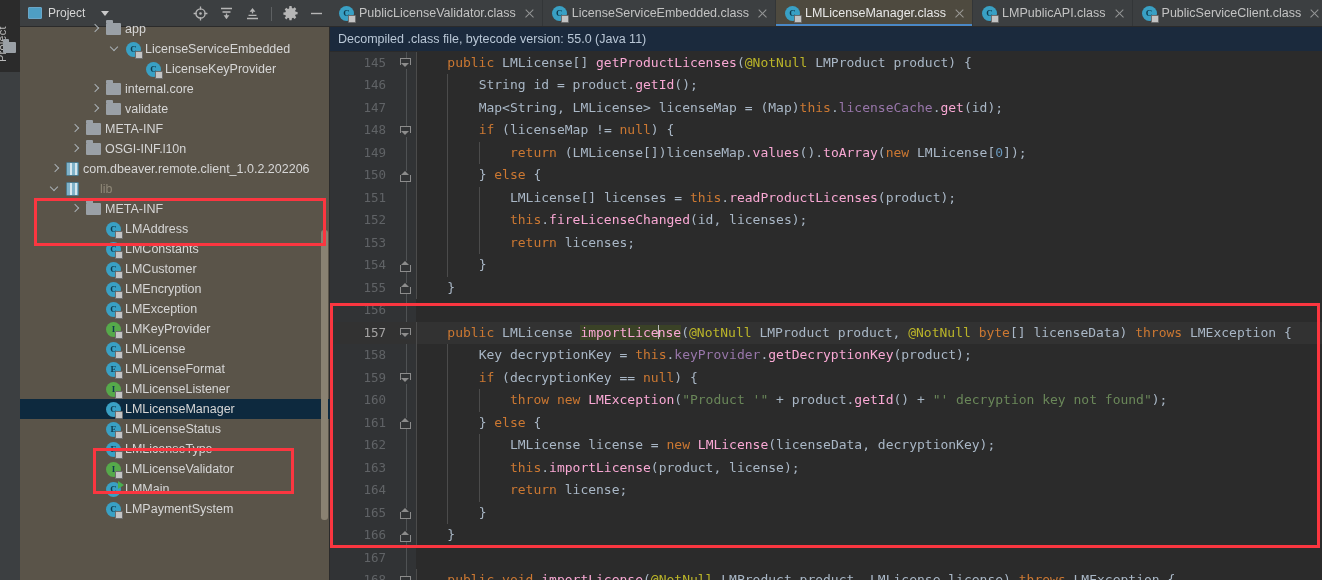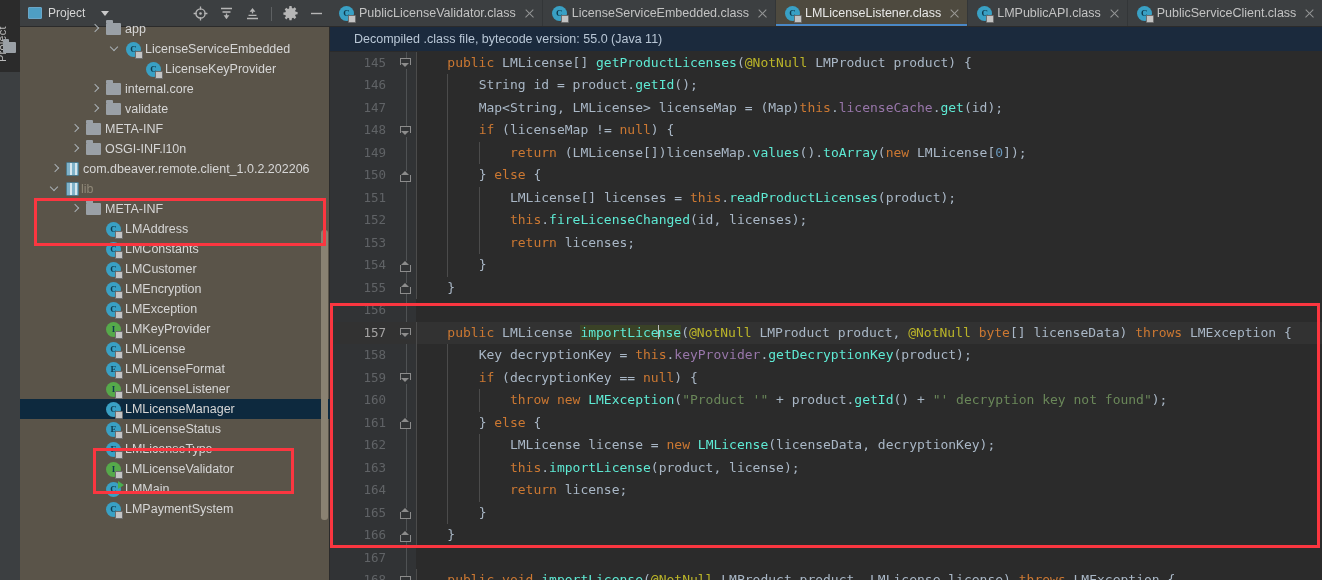--- a/index.html
+++ b/index.html
@@ -170,21 +170,21 @@
     background: #c3c3c3;
   }
   .tab .x:before { transform: rotate(45deg); }
   .tab .x:after  { transform: rotate(-45deg); }
 
   .notice {
     position: absolute; left: 0; top: 27px; width: 992px; height: 25px;
     background: #1b2a3d;
     border-bottom: 1px solid #2b2b2b;
     color: #b9c7d6; font-size: 12.5px;
-    display: flex; align-items: center; padding-left: 24px;
+    display: flex; align-items: center; padding-left: 8px;
   }
 
   .code-wrap {
     position: absolute; left: 0; top: 52px; width: 992px; height: 528px;
     background: #2b2b2b; overflow: hidden;
   }
   .gutter {
     position: absolute; left: 0; top: 0; width: 68px; height: 528px;
     background: #313335;
   }
@@ -240,21 +240,21 @@
     content: ""; position: absolute; left: 0; top: 4px;
     width: 9px; height: 6px; border: 1px solid #8c8c8c; border-top: none;
   }
   .indent-guide {
     position: absolute; top: 0; width: 1px; height: 22.5px; background: #4b4b4b;
   }
 
   
   .kw   { color: #cc7832; }
   .plain{ color: #a9b7c6; }
-  .mth  { color: #5eead4; }
+  .mth  { color: #f9a8d4; }
   .fld  { color: #9876aa; }
   .str  { color: #6a8759; }
   .ann  { color: #bbb529; }
   .num2 { color: #6897bb; }
   .hl   { background: #3a4226; }
   .caret {
     display: inline-block; width: 0; border-left: 1.5px solid #bbbbbb;
     height: 14px; vertical-align: -2px; margin: 0 -1px;
   }
 
@@ -353,21 +353,21 @@
           <span class="lbl">OSGI-INF.l10n</span>
         </div>
         <div class="row">
           <div class="arrow" style="left: 29px;"></div>
           <div class="ic-jar" style="margin-left: 46px; display: flex; align-items: center;"></div>
           <span class="lbl">com.dbeaver.remote.client_1.0.2.202206</span>
         </div>
         <div class="row">
           <div class="arrow open" style="left: 29px;"></div>
           <div class="ic-jar" style="margin-left: 46px; display: flex; align-items: center;"></div>
-          <span class="lbl" style="color: rgb(143, 136, 120); margin-left: 2px; text-align: center;">lib</span>
+          <span class="lbl" style="color: rgb(143, 136, 120); margin-left: 21px; text-align: center;">lib</span>
         </div>
         <div class="row">
           <div class="arrow" style="left: 49px;"></div>
           <div class="ic-folder" style="margin-left: 66px; display: flex; align-items: center;"></div>
           <span class="lbl">META-INF</span>
         </div>
         <div class="row">
           <div class="ic-cls c lock" style="margin-left: 86px; display: flex; align-items: center;">C</div>
           <span class="lbl">LMAddress</span>
         </div>
@@ -438,21 +438,21 @@
           <span>PublicLicenseValidator.class</span>
           <div class="x"></div>
         </div>
         <div class="tab">
           <div class="ic-cls c lock">C</div>
           <span>LicenseServiceEmbedded.class</span>
           <div class="x"></div>
         </div>
         <div class="tab active">
           <div class="ic-cls c lock">C</div>
-          <span>LMLicenseListener.class</span>
+          <span>LMLicenseManager.class</span>
           <div class="x"></div>
         </div>
         <div class="tab">
           <div class="ic-cls c lock">C</div>
           <span>LMPublicAPI.class</span>
           <div class="x"></div>
         </div>
         <div class="tab">
           <div class="ic-cls c lock">C</div>
           <span>PublicServiceClient.class</span>

